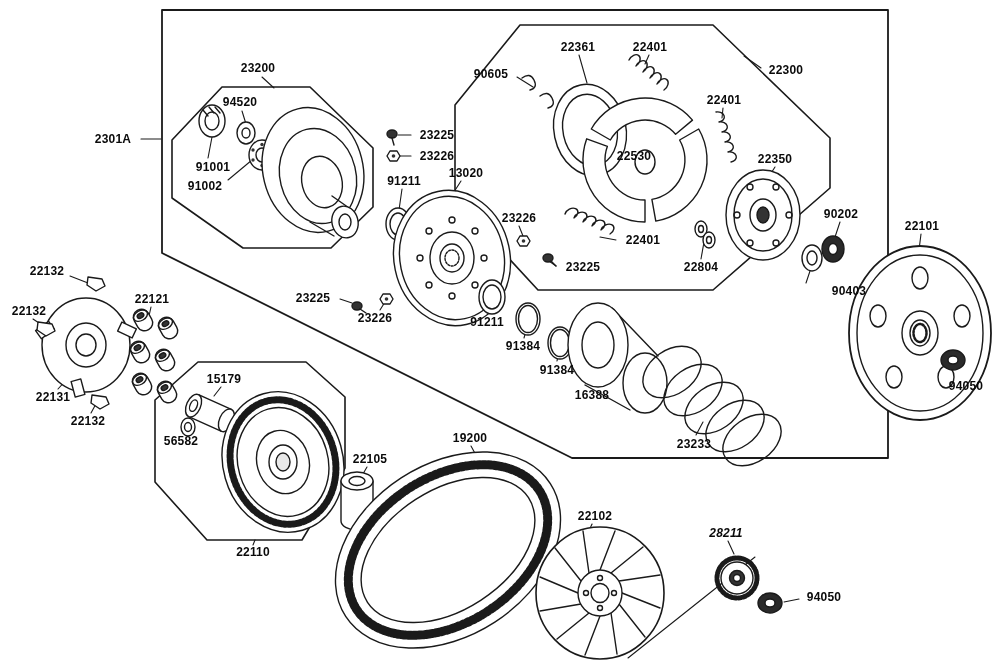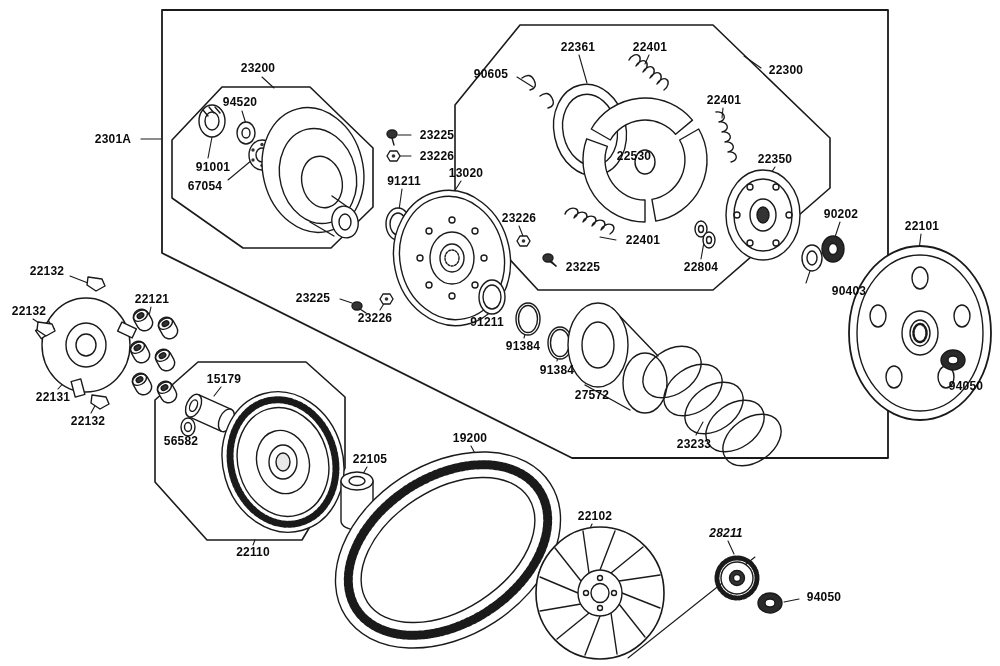--- a/index.html
+++ b/index.html
@@ -354,21 +354,21 @@
   </g>
 
 </g>
 </svg>
 
 <div class="label-layer">
       <div class="part-label" style="left: 113px; top: 139px;">2301A</div>
       <div class="part-label" style="left: 258px; top: 68px;">23200</div>
       <div class="part-label" style="left: 240px; top: 102px;">94520</div>
       <div class="part-label" style="left: 201px; top: 167px; margin-left: 12px;">91001</div>
-      <div class="part-label" style="left: 205px; top: 186px;">67054</div>
+      <div class="part-label" style="left: 205px; top: 186px;">91002</div>
       <div class="part-label" style="left: 437px; top: 135px;">23225</div>
       <div class="part-label" style="left: 437px; top: 156px;">23226</div>
       <div class="part-label" style="left: 404px; top: 181px;">91211</div>
       <div class="part-label" style="left: 466px; top: 173px;">13020</div>
       <div class="part-label" style="left: 491px; top: 74px;">90605</div>
       <div class="part-label" style="left: 578px; top: 47px;">22361</div>
       <div class="part-label" style="left: 650px; top: 47px;">22401</div>
       <div class="part-label" style="left: 786px; top: 70px;">22300</div>
       <div class="part-label" style="left: 724px; top: 100px;">22401</div>
       <div class="part-label" style="left: 634px; top: 156px;">22530</div>
@@ -379,21 +379,21 @@
       <div class="part-label" style="left: 701px; top: 267px;">22804</div>
       <div class="part-label" style="left: 849px; top: 291px; text-align: right;">90403</div>
       <div class="part-label" style="left: 841px; top: 214px;">90202</div>
       <div class="part-label" style="left: 922px; top: 226px;">22101</div>
       <div class="part-label" style="left: 966px; top: 386px;">94050</div>
       <div class="part-label" style="left: 313px; top: 298px;">23225</div>
       <div class="part-label" style="left: 375px; top: 318px;">23226</div>
       <div class="part-label" style="left: 487px; top: 322px;">91211</div>
       <div class="part-label" style="left: 523px; top: 346px;">91384</div>
       <div class="part-label" style="left: 557px; top: 370px;">91384</div>
-      <div class="part-label" style="left: 592px; top: 395px;">27572</div>
+      <div class="part-label" style="left: 592px; top: 395px;">16388</div>
       <div class="part-label" style="left: 694px; top: 444px;">23233</div>
       <div class="part-label" style="left: 47px; top: 271px;">22132</div>
       <div class="part-label" style="left: 29px; top: 311px;">22132</div>
       <div class="part-label" style="left: 152px; top: 299px;">22121</div>
       <div class="part-label" style="left: 53px; top: 397px;">22131</div>
       <div class="part-label" style="left: 88px; top: 421px;">22132</div>
       <div class="part-label" style="left: 224px; top: 379px;">15179</div>
       <div class="part-label" style="left: 181px; top: 441px;">56582</div>
       <div class="part-label" style="left: 370px; top: 459px;">22105</div>
       <div class="part-label" style="left: 253px; top: 552px;">22110</div>

